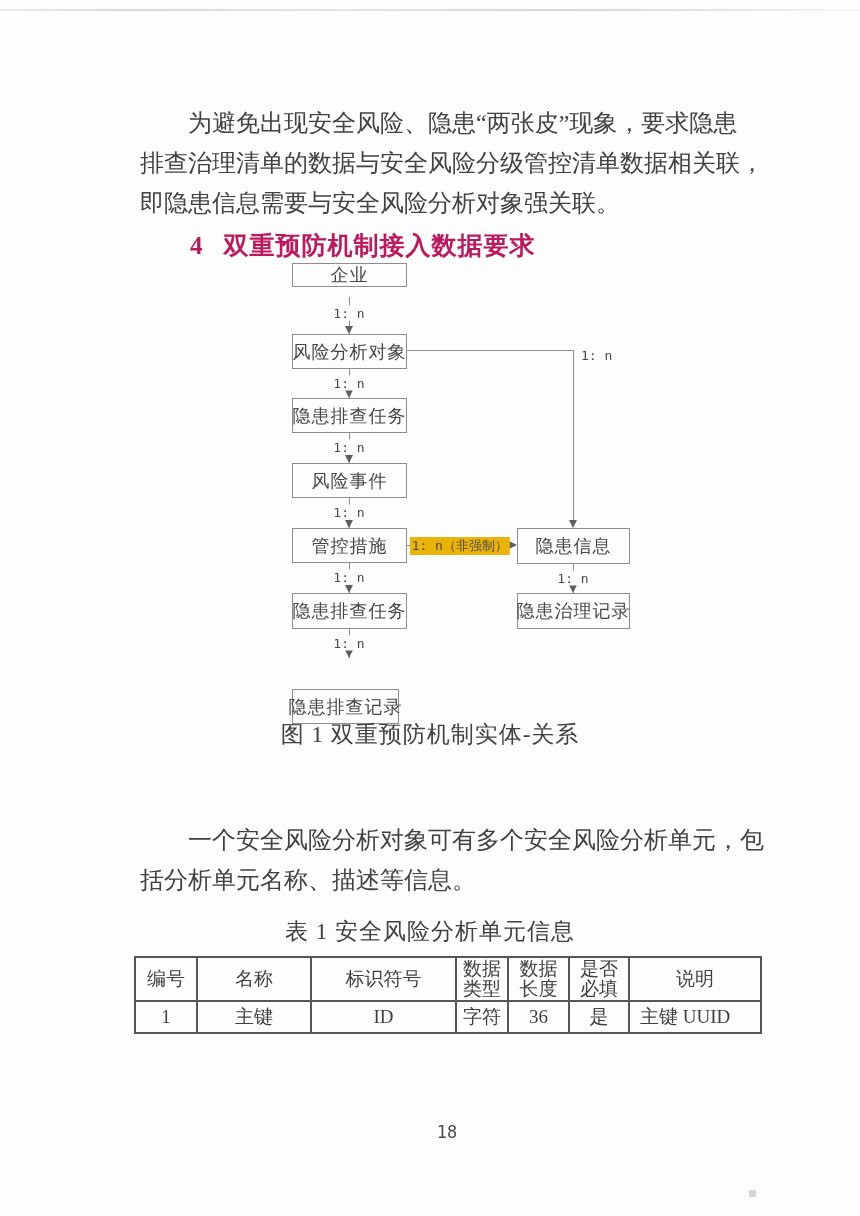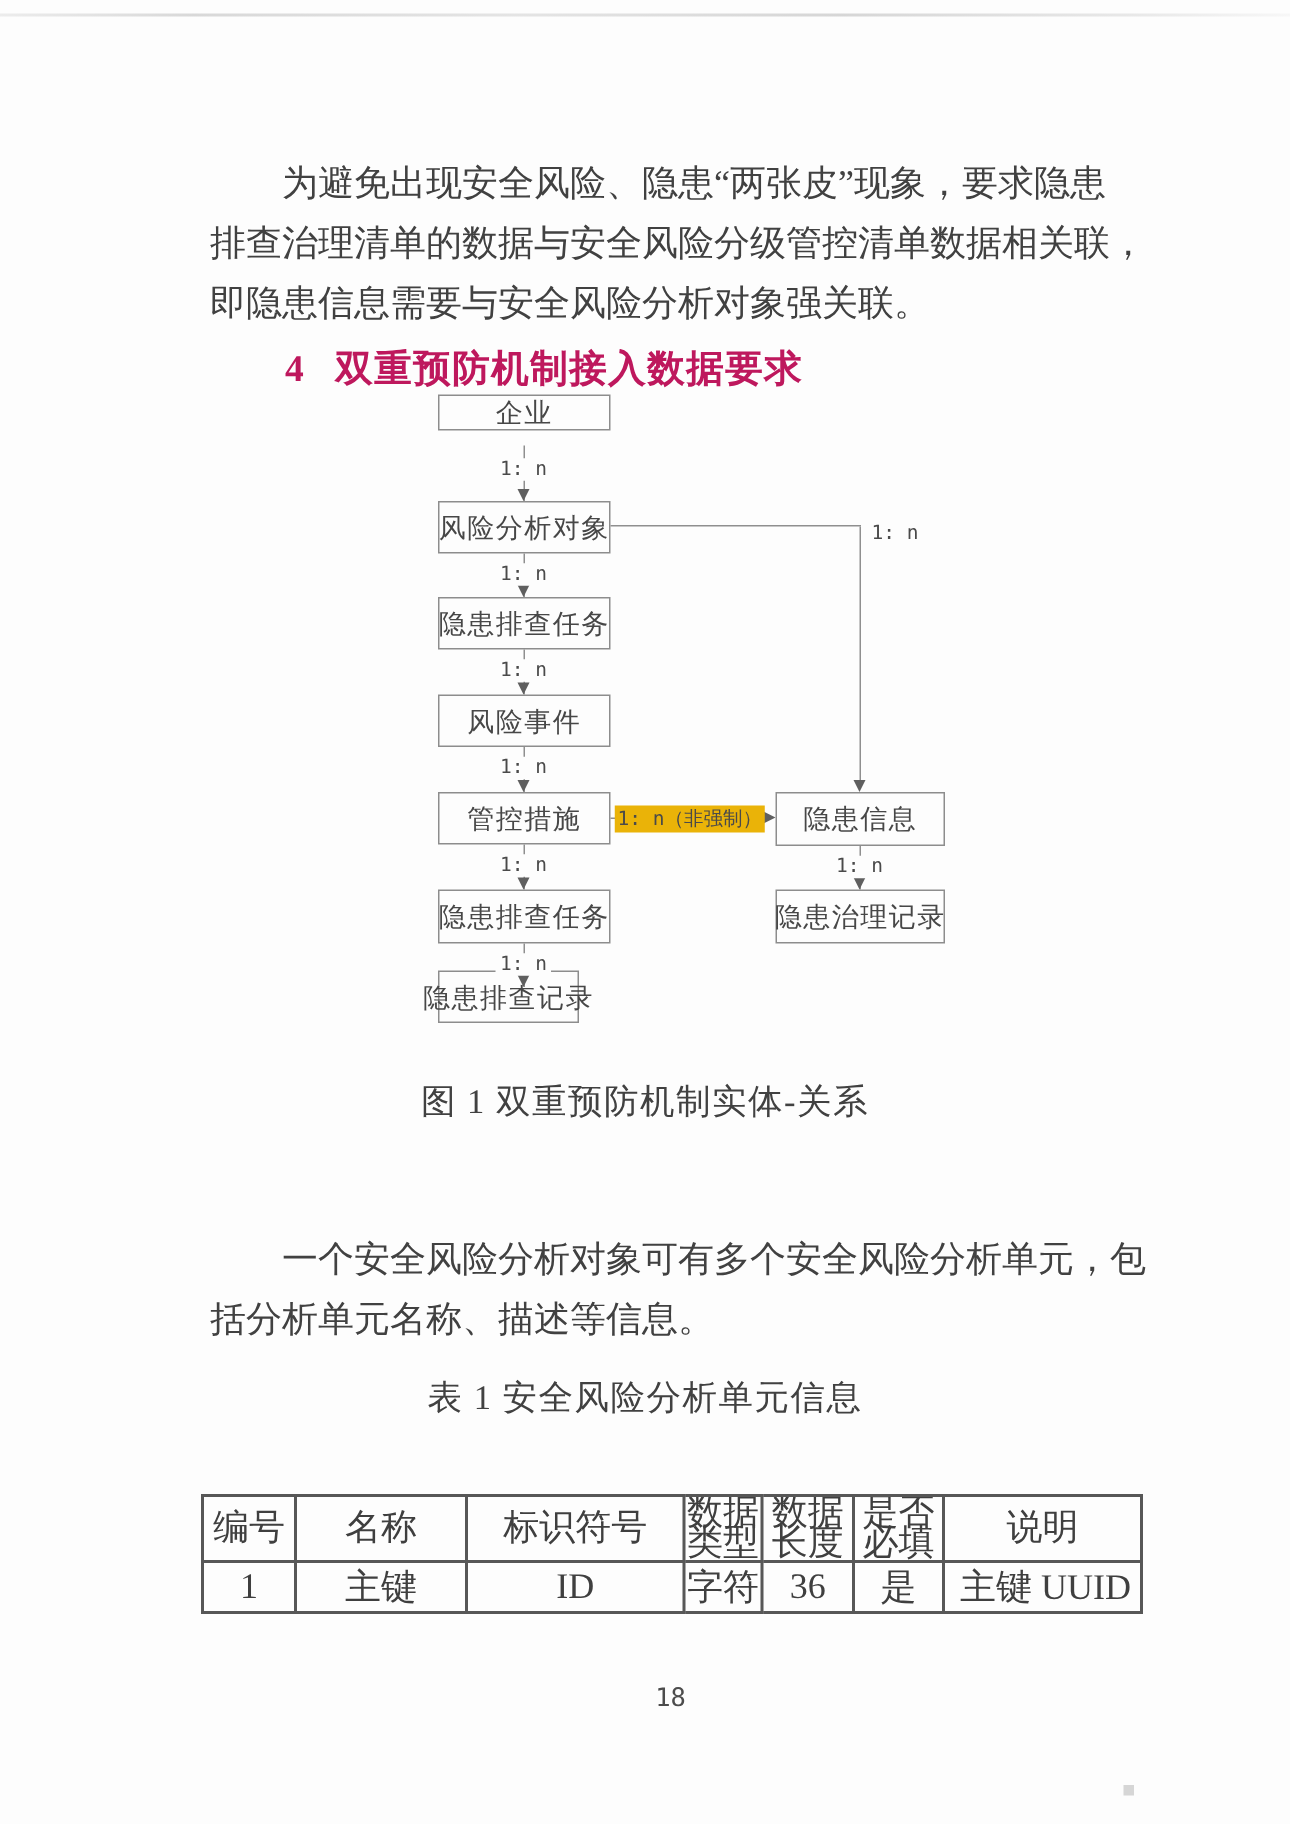--- a/index.html
+++ b/index.html
@@ -61,21 +61,21 @@
   }
   .arrow-right {
     position:absolute; right:0; top:3px; width:0; height:0;
     border-top:4px solid transparent; border-bottom:4px solid transparent; border-left:8px solid #5f5f5f;
   }
 
   
   .dtable {
     position:absolute; top:956px; left:134px;
     border-collapse:collapse; table-layout:fixed;
-    font-size:24px; color:#3f3f3f;margin-top:40px;
+    font-size:19px; color:#3f3f3f;
   }
   .dtable th, .dtable td {
     border:2px solid #575757; text-align:center; vertical-align:middle;
     padding:0; font-weight:normal; overflow:hidden;
   }
   .dtable thead th { height:42px; line-height:20px; }
   .dtable tbody td { height:30px; }
   .dtable .hl { display:block; }
   .cell-desc { text-align:left !important; padding-left:10px !important; }
 
@@ -103,21 +103,21 @@
   </div>
 
   <div class="diagram">
 
     <div class="fnode" style="left:292px; top:263px; width:115px; height:24px;">企业</div>
     <div class="fnode" style="left:292px; top:334px; width:115px; height:35px;">风险分析对象</div>
     <div class="fnode" style="left:292px; top:398px; width:115px; height:35px;">隐患排查任务</div>
     <div class="fnode" style="left:292px; top:463px; width:115px; height:35px;">风险事件</div>
     <div class="fnode" style="left:292px; top:528px; width:115px; height:35px;">管控措施</div>
     <div class="fnode" style="left:292px; top:593px; width:115px; height:36px;">隐患排查任务</div>
-    <div class="fnode" style="left:292px; top:647px; width:94px; height:35px;">隐患排查记录</div>
+    <div class="fnode" style="left:292px; top:689px; width:107px; height:35px;">隐患排查记录</div>
 
     <div class="fnode" style="left:517px; top:528px; width:113px; height:36px;">隐患信息</div>
     <div class="fnode" style="left:517px; top:593px; width:113px; height:36px;">隐患治理记录</div>
 
     <div class="vconn" style="left:349px; top:297px; height:37px;">
       <span class="vline"></span>
       <span class="conn-label">1: n</span>
       <span class="arrow-down"></span>
     </div>
     <div class="vconn" style="left:349px; top:369px; height:29px;">

